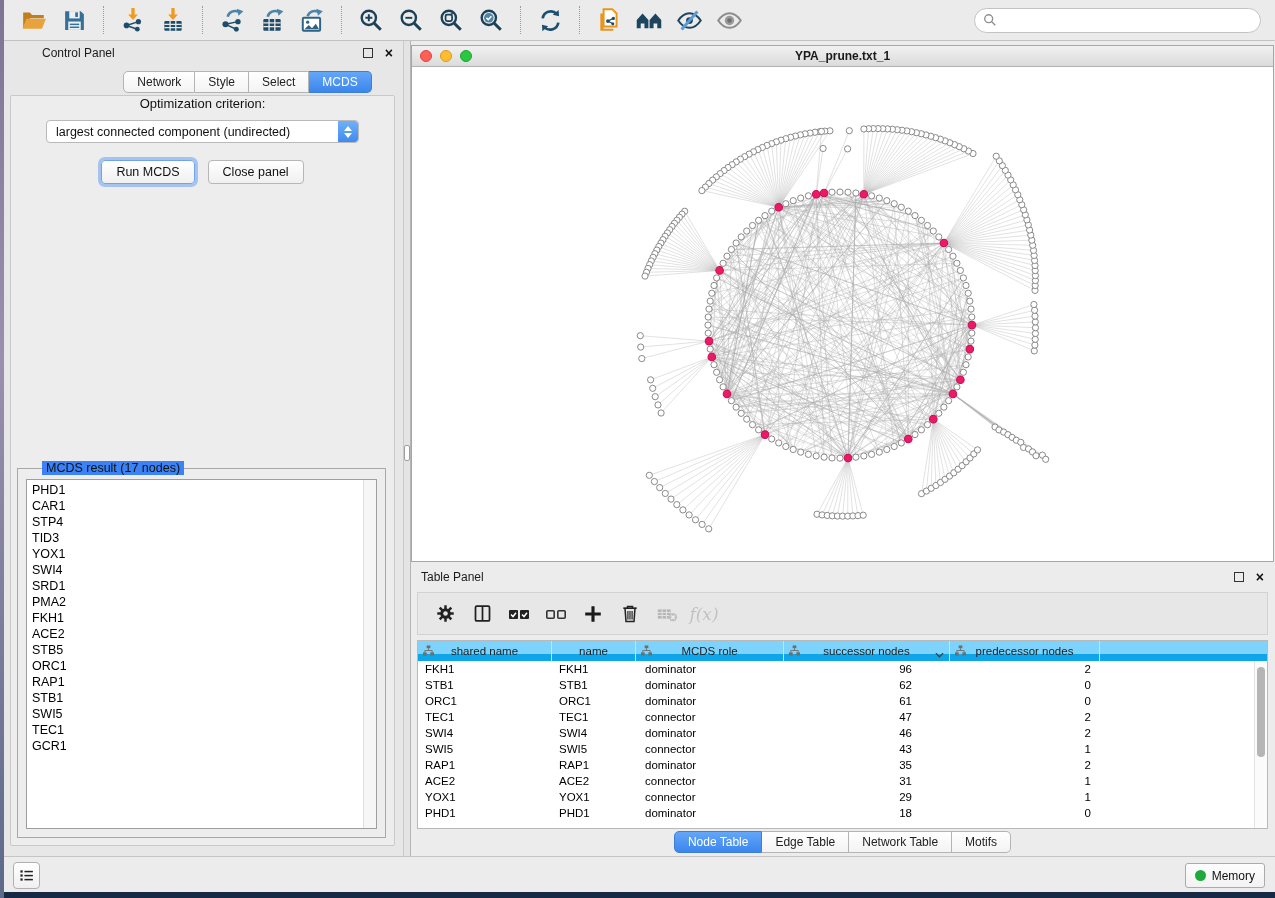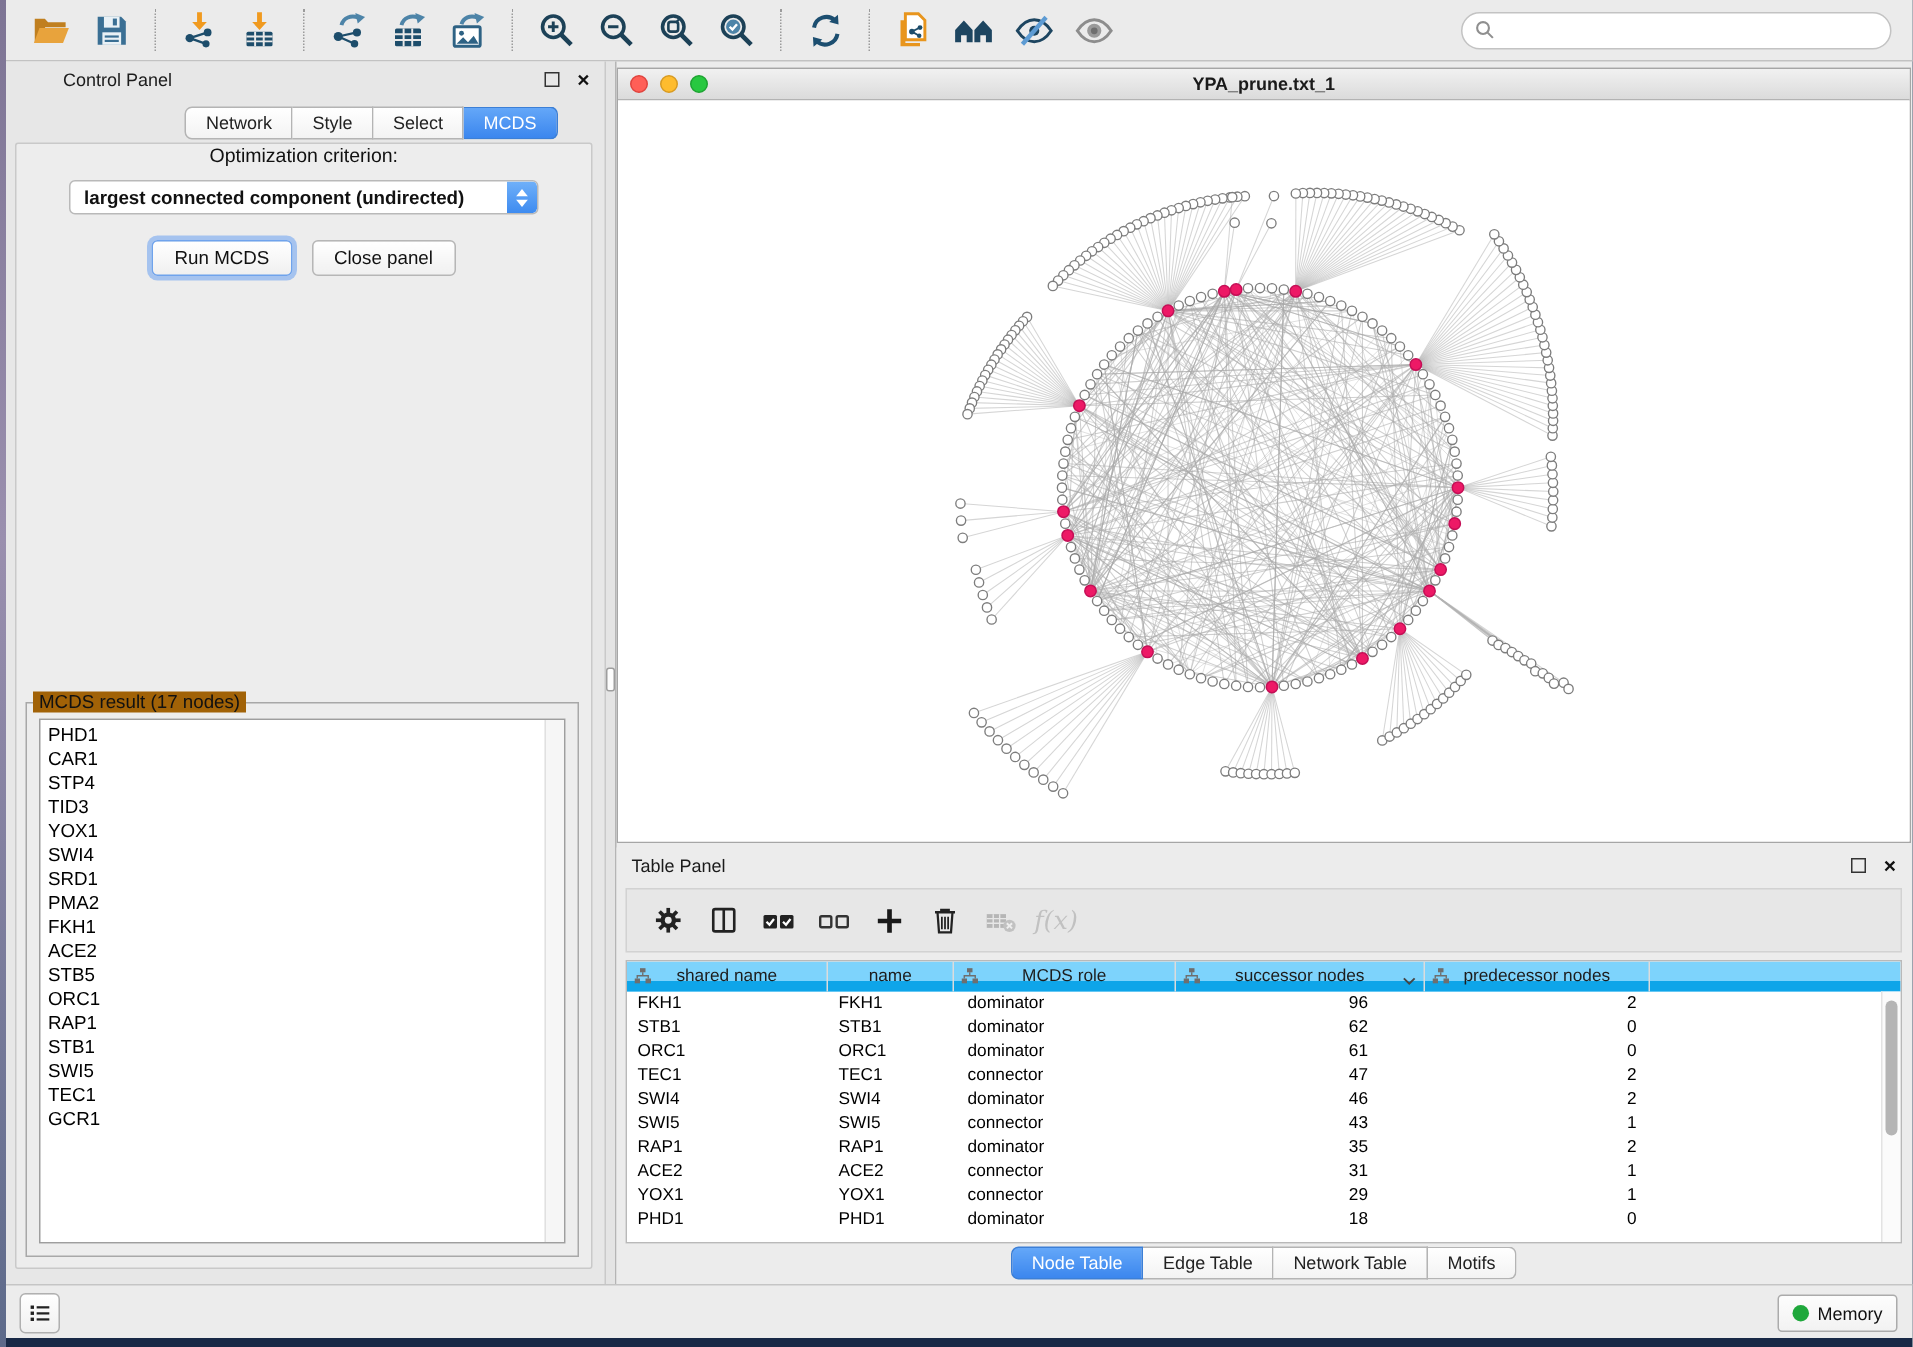--- a/index.html
+++ b/index.html
@@ -38,30 +38,30 @@
   .seg-tab { font-size:12px; padding:3px 13px; background:linear-gradient(#ffffff,#f3f3f3);
     border:1px solid #b4b4b4; border-left-width:0; color:#222; }
   .seg-tab:first-child { border-left-width:1px; border-radius:5px 0 0 5px; }
   .seg-tab:last-child { border-radius:0 5px 5px 0; }
   .seg-tab.selected { background:linear-gradient(#64a7f8,#3b86ee); color:#fff; border-color:#3c7fd6; }
   #cp-content { position:absolute; top:54px; left:6px; right:8px; height:751px;
     background:#ededed; border:1px solid #c9c9c9; border-radius:2px; }
   #opt-label { text-align:center; font-size:13px; color:#111; }
   #opt-select { margin:9px auto 0 auto; width:313px; height:23px; background:#fff;
     border:1px solid #b9b9b9; border-radius:4px; display:flex; align-items:center; overflow:hidden; }
-  #opt-select .val { flex:1; font-size:12.5px; padding-left:9px; color:#111; white-space:nowrap;font-weight:bold; }
+  #opt-select .val { flex:1; font-size:12.5px; padding-left:9px; color:#111; white-space:nowrap; }
   #opt-select .stepper { width:20px; height:100%; background:linear-gradient(#6fb0f9,#3e8bf0);
     border-radius:0 3px 3px 0; display:flex; flex-direction:column; align-items:center; justify-content:center; gap:2px; }
   #cp-buttons { margin-top:17px; display:flex; justify-content:center; gap:13px; }
   .btn { font-size:12.5px; padding:4px 14px; background:linear-gradient(#ffffff,#f0f0f0);
     border:1px solid #b6b6b6; border-radius:4px; color:#111; }
   .btn.focused { border-color:#6fa3ec; box-shadow:0 0 0 3px rgba(106,160,240,.55); }
   #mcds-group { position:absolute; left:6px; right:8px; top:372px; height:370px;
     border:1px solid #a8a8a8; }
-  #mcds-legend { position:absolute; top:-8px; left:4px; background:#a16207; padding:0 4px;
+  #mcds-legend { position:absolute; top:-8px; left:24px; background:#3b82f6; padding:0 4px;
     font-size:12.5px; color:#111;text-align:right; }
   #mcds-list { position:absolute; left:8px; right:8px; top:10px; bottom:8px; background:#fff;
     border:1px solid #9e9e9e; overflow:hidden; }
   #mcds-items { position:absolute; left:0; top:2px; right:14px; }
   .mcds-item { font-size:12.5px; line-height:16px; padding-left:5px; color:#000; }
   #mcds-scroll { position:absolute; right:0; top:0; bottom:0; width:13px; background:#f6f6f6;
     border-left:1px solid #e0e0e0; }
 
   
   #splitter { position:absolute; left:399px; top:0; width:8px; height:100%; background:#e4e4e4;

